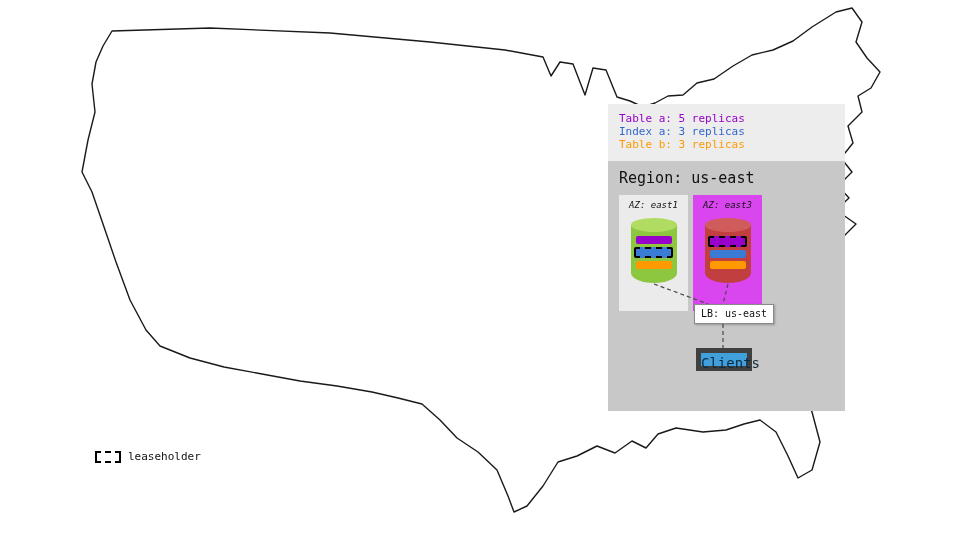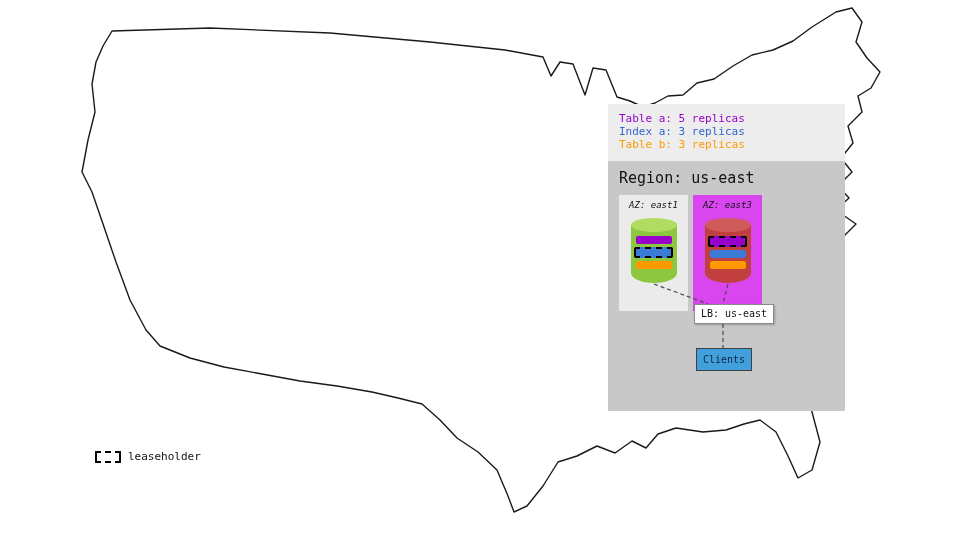--- a/index.html
+++ b/index.html
@@ -68,22 +68,22 @@
     position:absolute;left:683px;top:304px;width:80px;height:20px;
     background:#ffffff;border:1px solid #8a8a8a;box-sizing:border-box;
     font-size:10px;color:#111;text-align:center;line-height:18px;
     box-shadow:1px 1px 2px rgba(0,0,0,0.25);
     margin-left:11px;
   }
 
   
   .clients-box{
     position:absolute;left:696px;top:348px;width:56px;height:23px;
-    background:#41a0dc;border:1px solid #404040;box-sizing:border-box;
-    font-size:10px;color:#0a2a40;text-align:center;line-height:21px;
+    background:#41a0dc;border:5px solid #404040;box-sizing:border-box;
+    font-size:14px;color:#0a2a40;text-align:left;line-height:21px;
   }
   .clients-box::before,.clients-box::after{
     content:"";position:absolute;width:54px;height:21px;
     background:#41a0dc;border:1px solid #1a6aa8;z-index:-1;
   }
   .clients-box::before{left:2px;top:2px;}
   .clients-box::after{left:5px;top:5px;z-index:-2;}
 
   
   .map-legend{

